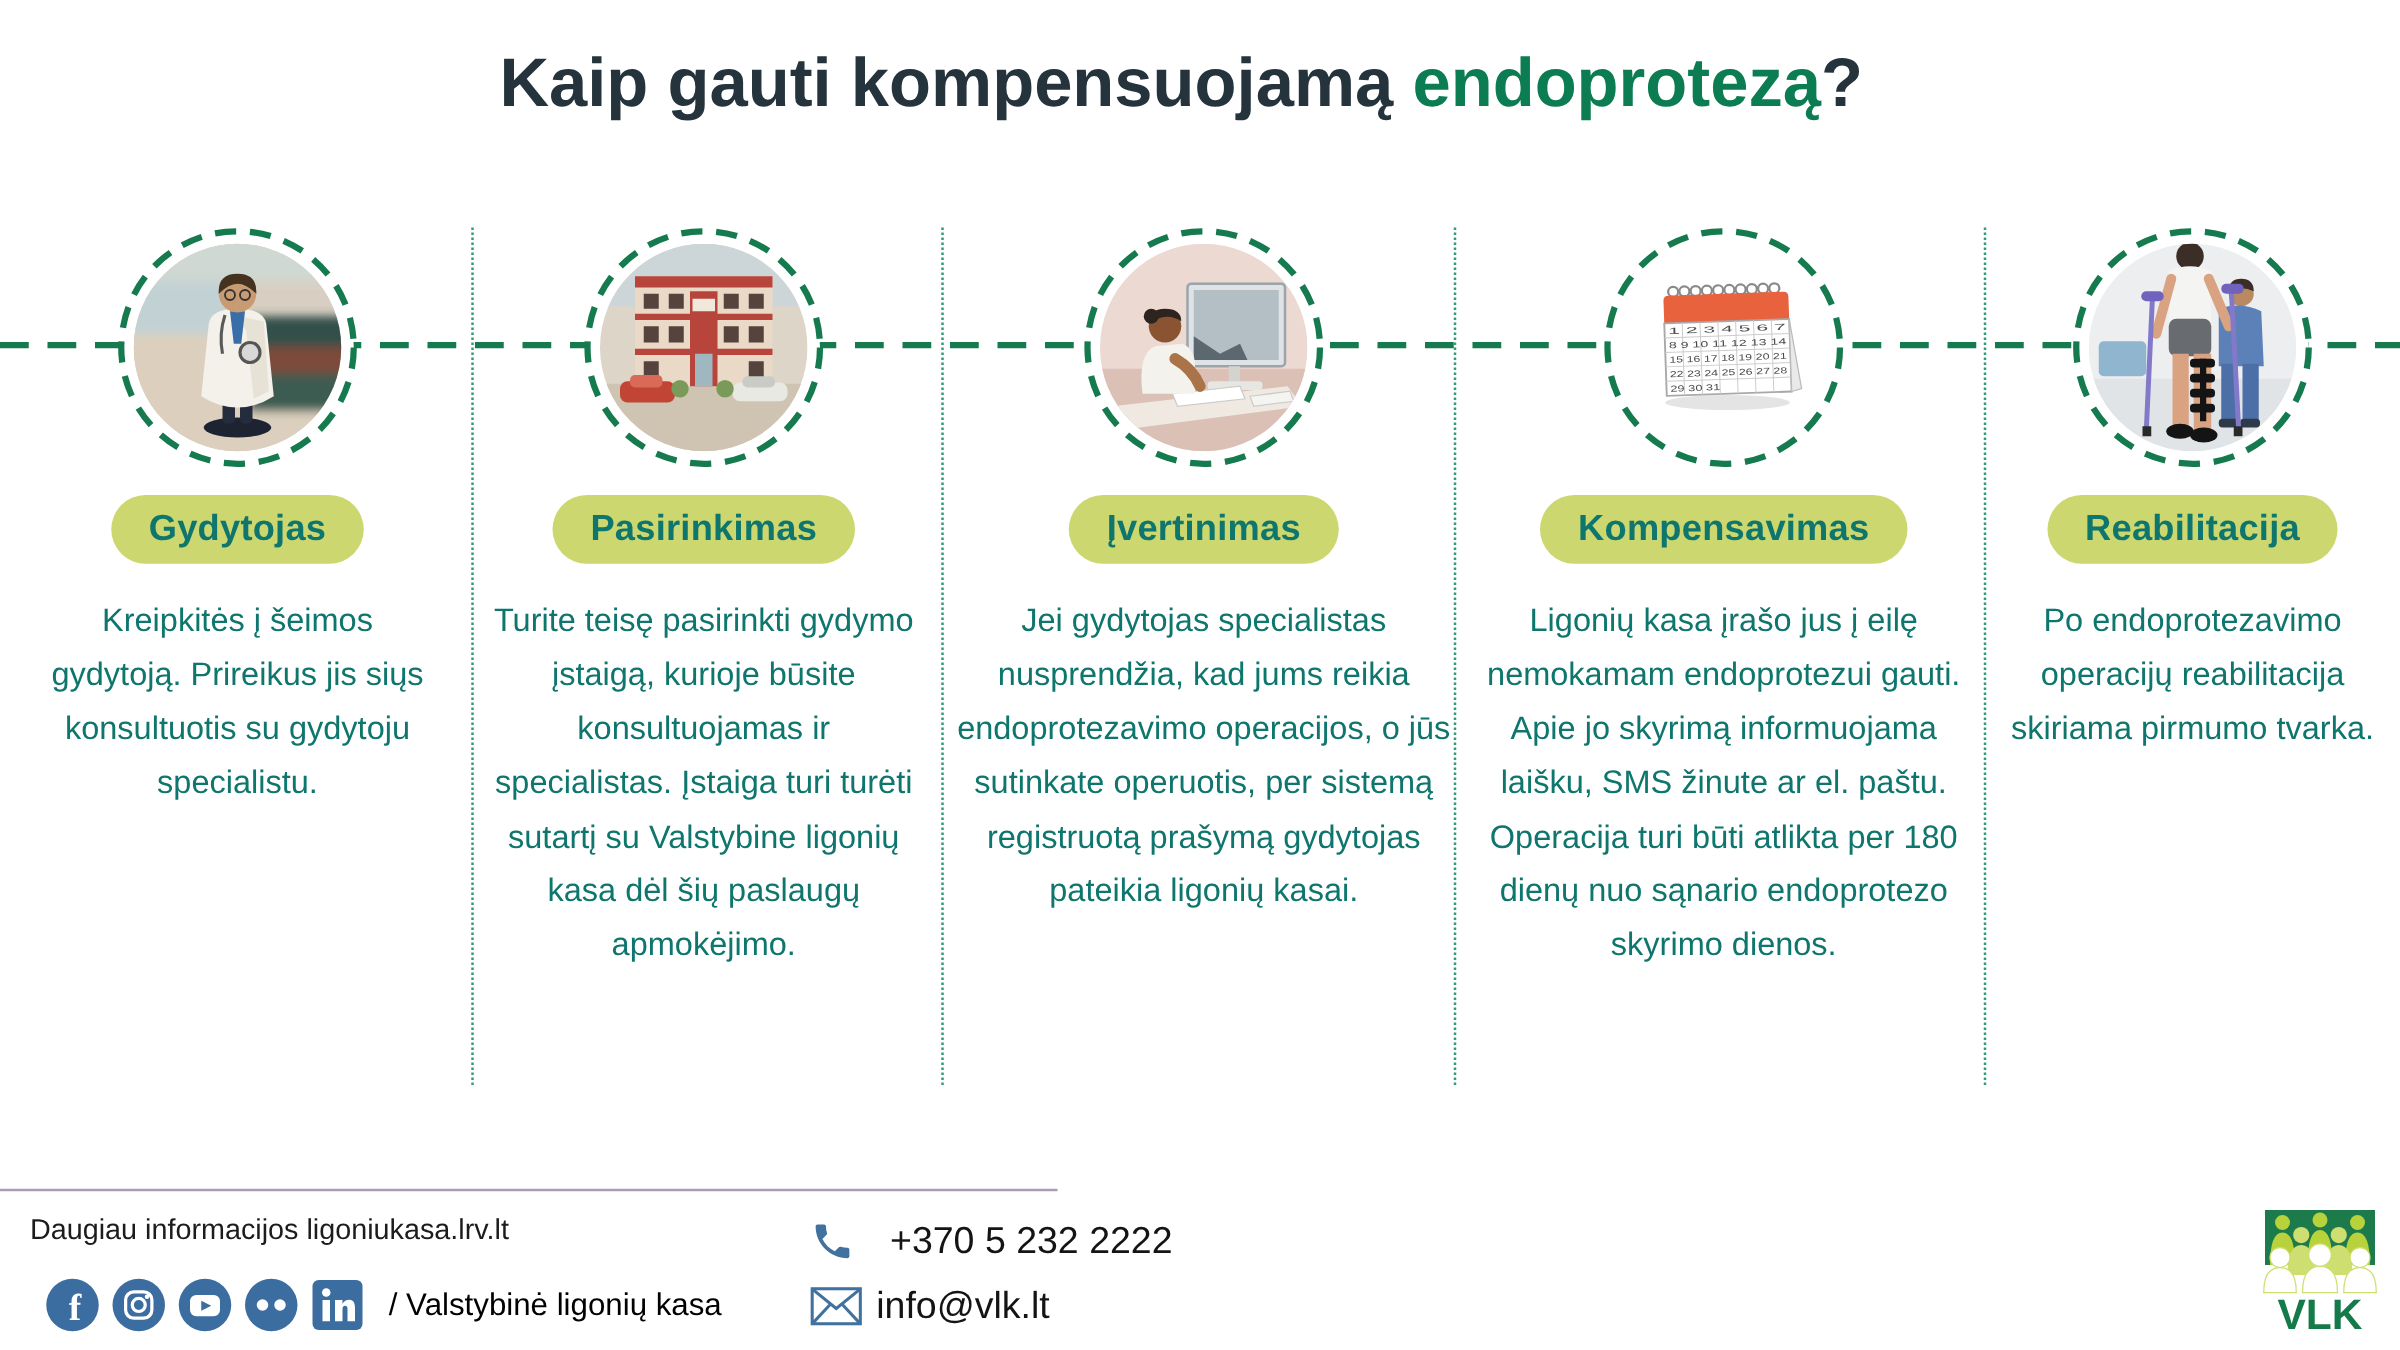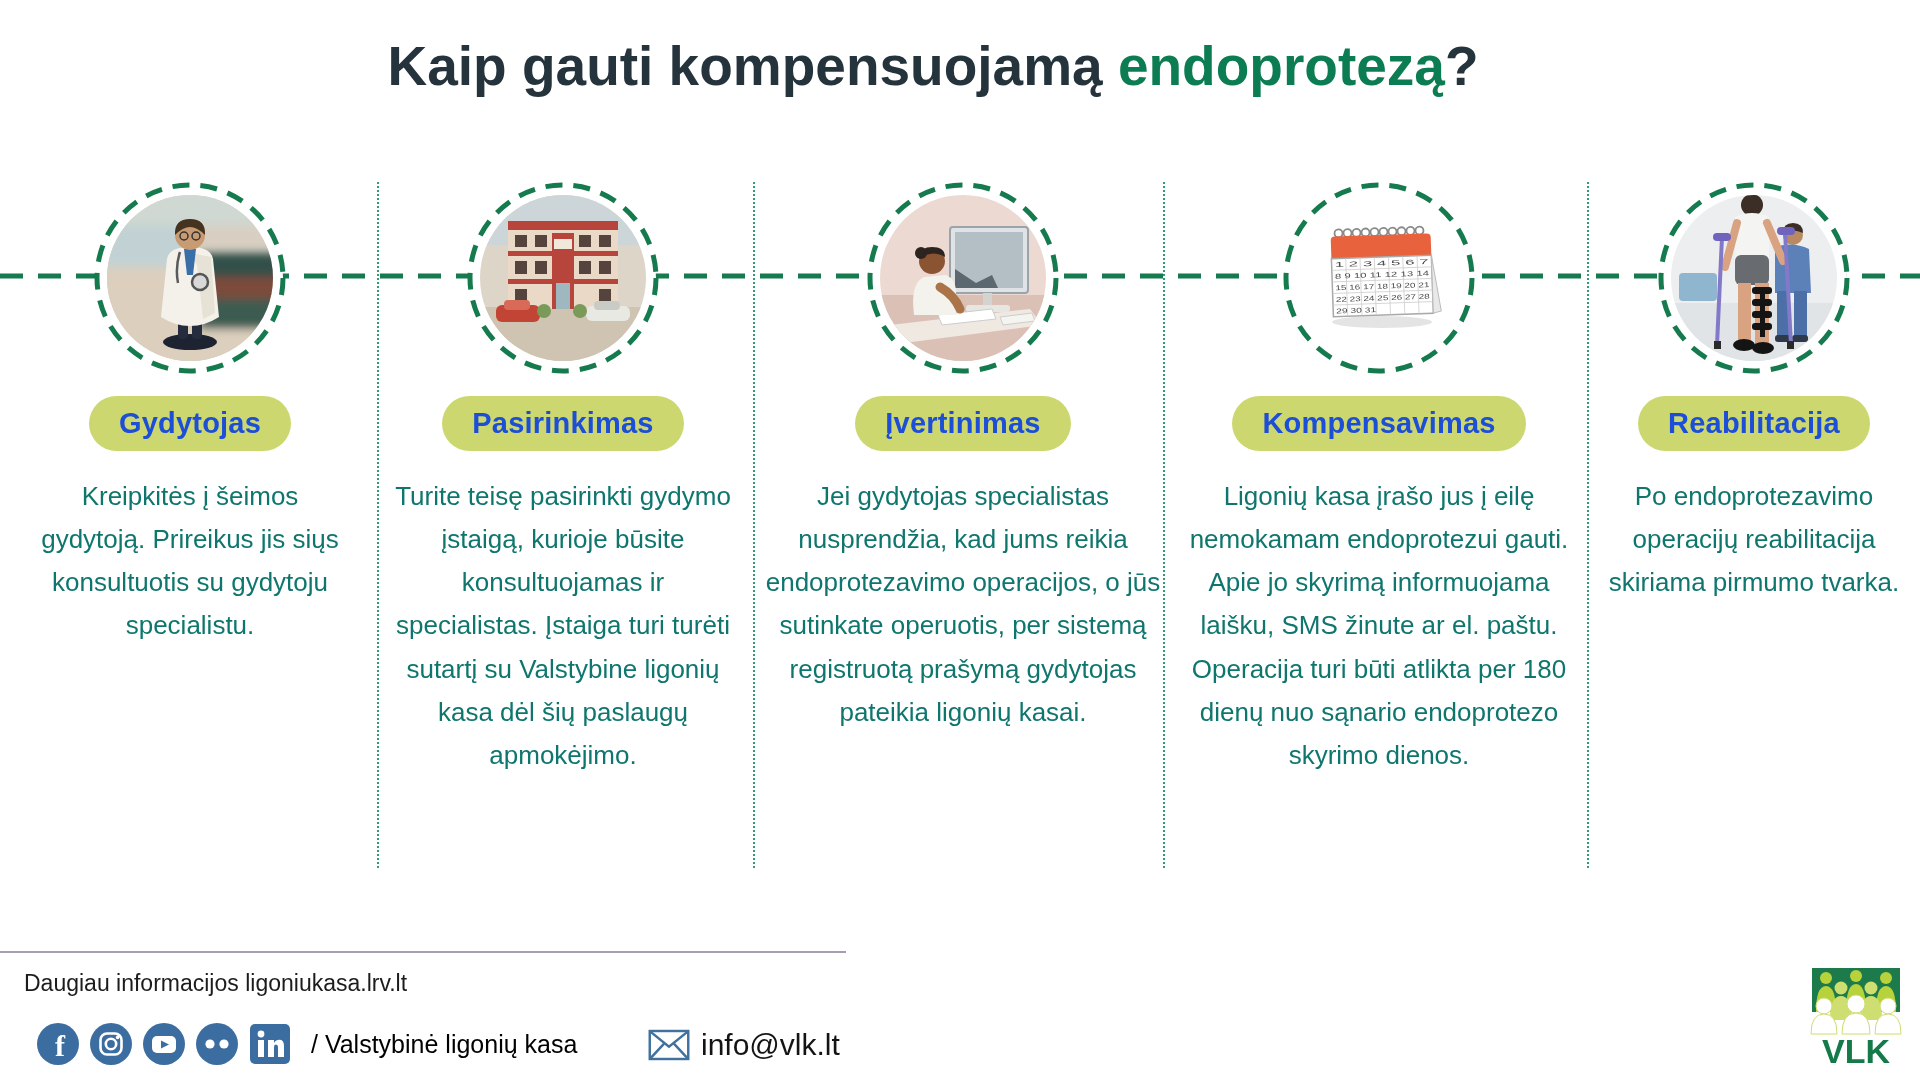--- a/index.html
+++ b/index.html
@@ -1,35 +1,35 @@
 <!DOCTYPE html>
 <html><head>
 <meta charset="utf-8">
 <style>
   html,body{margin:0;padding:0;background:#fff;}
   body{width:1920px;height:1080px;position:relative;overflow:hidden;
        font-family:"Liberation Sans",sans-serif;}
   .canvas{position:absolute;inset:0;width:1920px;height:1080px;}
 
   
-  .title{position:absolute;top:34px;left:4px;width:1858px;text-align:center;
+  .title{position:absolute;top:34px;left:16px;width:1858px;text-align:center;
          font-size:55px;font-weight:bold;color:#25343c;letter-spacing:0px;}
   .title .hl{color:#0c7d52;}
 
   
   .timeline{position:absolute;left:0;top:272px;}
   .vsep{position:absolute;top:182px;height:686px;width:0;
         border-left:2px dotted #2f9e78;}
 
   
   .step{position:absolute;top:182px;text-align:center;}
   .circle-wrap{position:relative;width:192px;height:192px;margin:0 auto;}
   .circle-wrap .ringsvg{position:absolute;left:0;top:0;}
   .circle-wrap .illus{position:absolute;left:13px;top:13px;}
-  .pill{display:inline-block;margin-top:22px;background:#ccd86f;color:#1d4ed8;
+  .pill{display:inline-block;margin-top:22px;background:#ccd86f;color:#0f766e;
         font-size:29px;font-weight:bold;padding:11px 30px;border-radius:32px;
         letter-spacing:0.2px;}
   .desc{margin-top:24px;font-size:26px;line-height:1.66;color:#0f766e;}
 
   
   .footer-line{position:absolute;left:0;top:951px;width:846px;height:2px;background:#a89cb3;}
   .more-info{position:absolute;left:24px;top:970px;font-size:23px;color:#1c1c1c;}
   .more-info b{font-weight:normal;}
   .social-row{position:absolute;left:36px;top:1022px;display:flex;align-items:center;gap:9px;}
   .social-row .suffix{font-size:25px;color:#000000;margin-left:10px;}
@@ -315,20 +315,26 @@
     </svg>
     <svg width="44" height="44" viewBox="0 0 44 44">
       <rect x="2" y="2" width="40" height="40" rx="5" fill="#3c6da0"></rect>
       <rect x="10" y="18" width="6" height="17" fill="#ffffff"></rect>
       <circle cx="13" cy="12" r="3.4" fill="#ffffff"></circle>
       <path d="M20 18 L26 18 L26 21 Q28 17.5 32 17.8 Q36 18.2 36 24 L36 35 L30 35 L30 25 Q30 22.5 28 22.5 Q26 22.5 26 25.5 L26 35 L20 35 Z" fill="#ffffff"></path>
     </svg>
     <span class="suffix">/ Valstybinė ligonių kasa</span>
   </div>
 
+  <div class="contact-phone">
+    <svg width="36" height="36" viewBox="0 0 24 24">
+      <path d="M6.62 10.79c1.44 2.83 3.76 5.14 6.59 6.59l2.2-2.2c.27-.27.67-.36 1.02-.24 1.12.37 2.33.57 3.57.57.55 0 1 .45 1 1V20c0 .55-.45 1-1 1-9.39 0-17-7.61-17-17 0-.55.45-1 1-1h3.5c.55 0 1 .45 1 1 0 1.25.2 2.45.57 3.57.11.35.03.74-.25 1.02l-2.2 2.2z" fill="#41729f"></path>
+    </svg>
+    <span class="contact-text">+370 5 232 2222</span>
+  </div>
 
   <div class="contact-email">
     <svg width="42" height="32" viewBox="0 0 24 18">
       <rect x="1" y="1" width="22" height="16" fill="none" stroke="#41729f" stroke-width="1.4"></rect>
       <path d="M1.5 1.5 L12 10 L22.5 1.5" fill="none" stroke="#41729f" stroke-width="1.4"></path>
       <path d="M1.5 16.5 L9.2 8.2 M22.5 16.5 L14.8 8.2" fill="none" stroke="#41729f" stroke-width="1.4"></path>
     </svg>
     <span class="contact-text">info@vlk.lt</span>
   </div>
 

